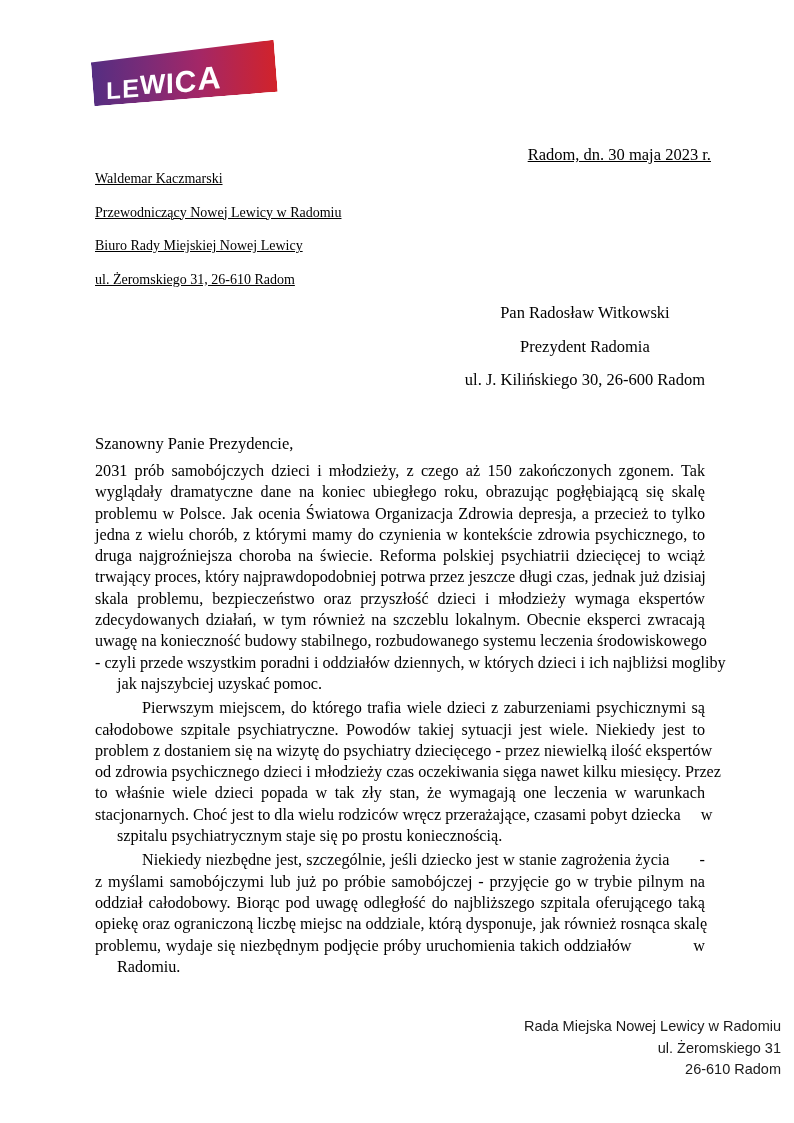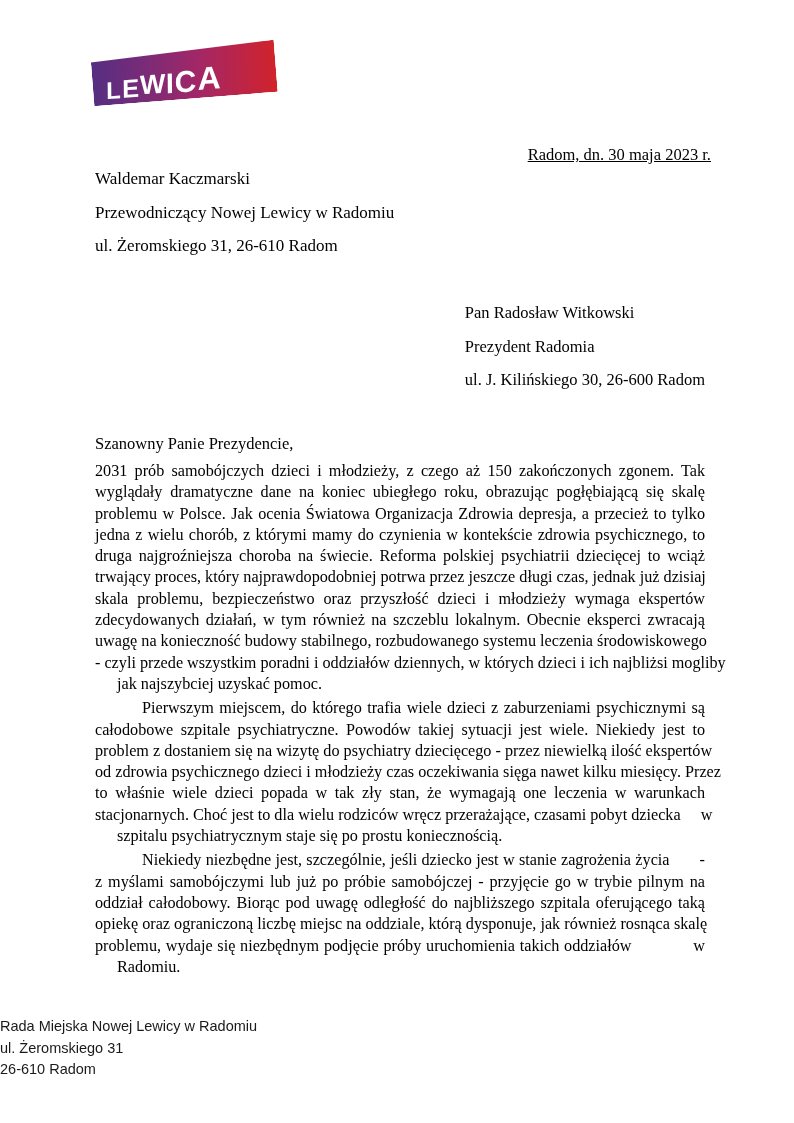--- a/index.html
+++ b/index.html
@@ -35,25 +35,25 @@
     transform:skewX(-4deg);
   }
   
   .date{
     position:absolute; right:83px; top:145px;
     font-size:16.5px;
     text-decoration:underline;
   }
   .sender{
     position:absolute; left:95px; top:162px;
-    font-size:17px; line-height:33.6px;
+    font-size:14px; line-height:33.6px;text-decoration:underline;
   }
   .recipient{
     position:absolute; right:89px; top:296px;
-    font-size:16.5px; line-height:33.6px; text-align:left;
+    font-size:16.5px; line-height:33.6px; text-align:center;
   }
   .salutation{
     position:absolute; left:95px; top:434px;
     font-size:16.5px;
   }
   
   .letter-body{
     position:absolute; left:95px; top:461px; width:610px;
     font-size:16.2px; line-height:21.3px;font-family:Liberation Serif, serif;
   }
@@ -62,21 +62,21 @@
     text-align:justify;
     text-align-last:justify;
     white-space:nowrap;
     width:610px;
   }
   .ln.last{text-align-last:left;margin-left:22px;}
   .ln.ind{text-indent:47px;}
   
   .footer{
     position:absolute; left:0; right:13px; top:1016px;
-    text-align:left;
+    text-align:right;
     font-family:"Liberation Sans", sans-serif;
     font-size:14.5px; line-height:21.5px;
     color:#1a1a1a;
   }
 </style>
 </head>
 <body>
 
 <div class="page">
 
@@ -89,20 +89,21 @@
         <span style="font-size: 30px;">C</span>
         <span style="font-size: 32px;">A</span>
       </div>
   </div>
 
   <div class="date">Radom, dn. 30 maja 2023 r.</div>
 
   <div class="sender">
       <div>Waldemar Kaczmarski</div>
       <div>Przewodniczący Nowej Lewicy w Radomiu</div>
+      <div>Biuro Rady Miejskiej Nowej Lewicy</div>
       <div>ul. Żeromskiego 31, 26-610 Radom</div>
     </div>
 
   <div class="recipient">
       <div>Pan Radosław Witkowski</div>
       <div>Prezydent Radomia</div>
       <div>ul. J. Kilińskiego 30, 26-600 Radom</div>
     </div>
 
   <div class="salutation">Szanowny Panie Prezydencie,</div>

